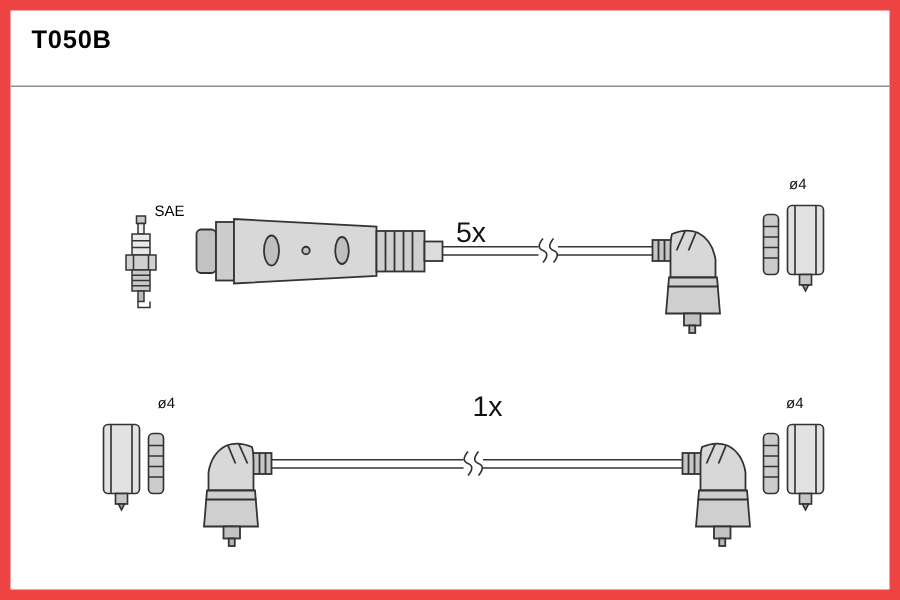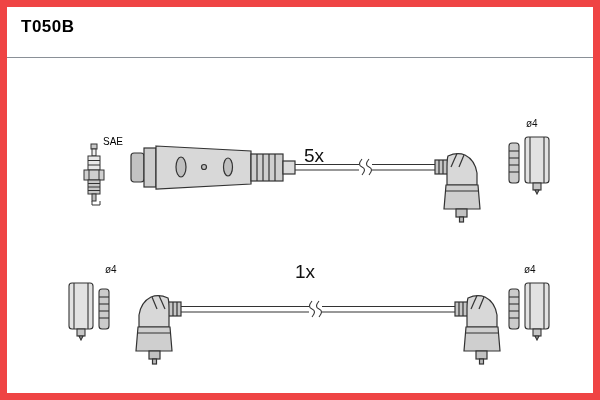--- a/index.html
+++ b/index.html
@@ -14,21 +14,21 @@
     position:absolute; left:424px; top:7px; width:110px;
     font-family:"Liberation Serif", serif; font-weight:bold; font-size:27px;
     letter-spacing:4px; color:#a9b2ba; line-height:1;
   }
   .brand::after { 
     content:""; position:absolute; left:0; width:104px; top:13px; height:2px; background:#ffffff;
   }
   .divider { position:absolute; left:0; top:50px; width:600px; height:1px; background:#8a9097; }
   .qty { position:absolute; font-size:19px; color:#111; }
   .qty-top { left:297px; top:114px;margin-top:24px; }
-  .qty-bottom { left:288px; top:254px; }
+  .qty-bottom { left:308px; top:254px; }
   .dia { position:absolute; font-size:10px; color:#111; }
   .dia-top-right { left:519px; top:111px; }
   .dia-bottom-left { left:98px; top:257px; }
   .dia-bottom-right { left:517px; top:257px; }
   .sae-label { position:absolute; left:96px; top:129px; font-size:10px; font-weight:normal; color:#000; }
   svg.art { position:absolute; }
 </style>
 </head>
 <body>
 

